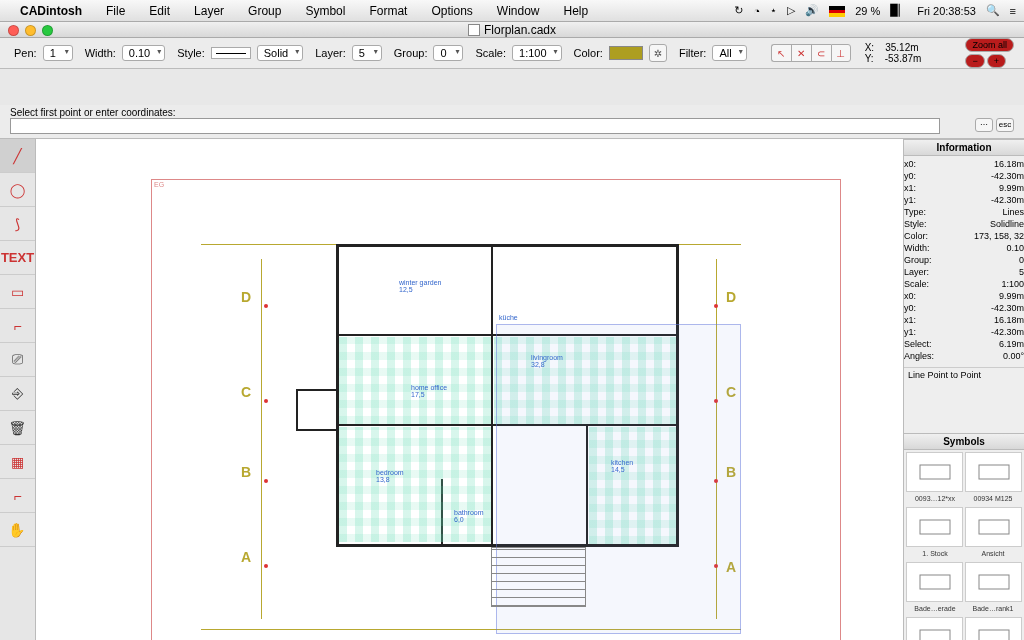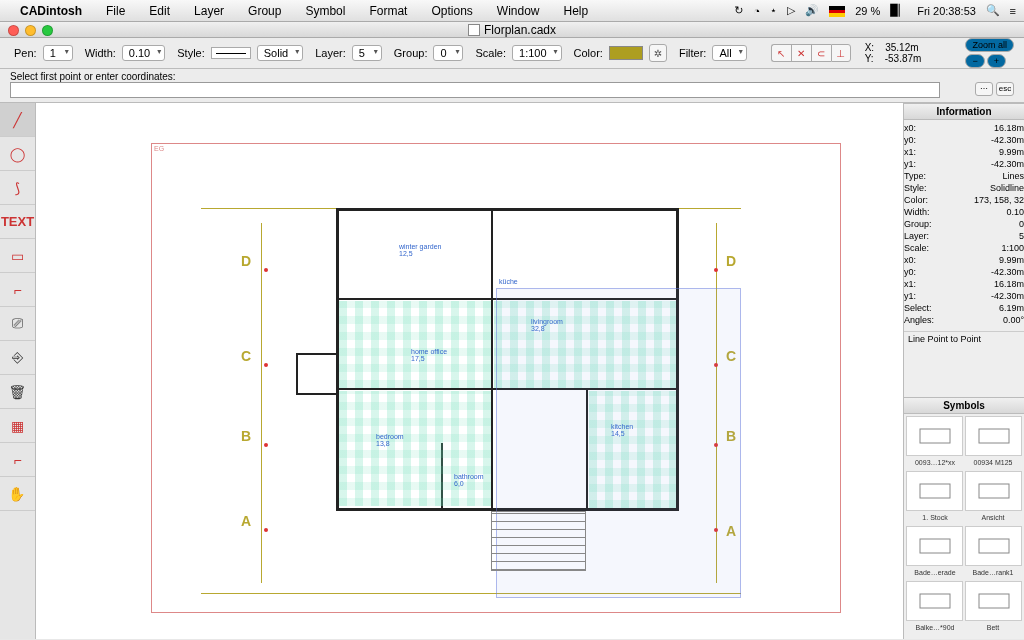--- a/index.html
+++ b/index.html
@@ -27,24 +27,24 @@
 .toolbar .select { background: #fff; border: 1px solid #aaa; border-radius: 3px; padding: 1px 14px 1px 6px; font-size: 11px; position: relative; min-width: 30px; display: inline-block; }
 .toolbar .select::after { content: "▾"; position: absolute; right: 3px; font-size: 8px; color: #555; }
 .toolbar .colorbox { width: 34px; height: 14px; background: #ad9e20; border: 1px solid #888; }
 .toolbar .iconbtn { width: 18px; height: 18px; border: 1px solid #aaa; background: #f6f6f6; border-radius: 3px; display: flex; align-items: center; justify-content: center; font-size: 10px; color: #555; }
 .toolbar .group4 { display: flex; gap: 0; margin-left: 18px; }
 .toolbar .group4 .iconbtn { border-radius: 0; border-right: none; width: 20px; }
 .toolbar .group4 .iconbtn:first-child { border-radius: 3px 0 0 3px; }
 .toolbar .group4 .iconbtn:last-child { border-radius: 0 3px 3px 0; border-right: 1px solid #aaa; }
 .toolbar .coords { font-size: 10px; margin-left: 8px; }
 .toolbar .rightbtns { position: absolute; right: 10px; display: flex; flex-direction: column; gap: 2px; }
-.toolbar .smallbtn { font-size: 9px; padding: 1px 6px; background: #0369a1; border: 1px solid #aaa; border-radius: 8px; }
-
-
-.promptbar { background: #ececec; padding: 2px 10px 4px; font-size: 10px; border-bottom: 1px solid #bbb; }
+.toolbar .smallbtn { font-size: 9px; padding: 1px 6px; background: #b91c1c; border: 1px solid #aaa; border-radius: 8px; }
+
+
+.promptbar { background: #ececec; padding: 2px 10px 4px; font-size: 10px; border-bottom: 1px solid #bbb; margin-top: 36px; }
 .promptbar input { width: 930px; border: 1px solid #999; font-size: 11px; padding: 1px 4px; background: #fff; }
 .promptbar .sidebtns { float: right; display: flex; gap: 3px; }
 .promptbar .tinybtn { width: 18px; height: 14px; border: 1px solid #aaa; border-radius: 3px; font-size: 8px; background: #f6f6f6; text-align: center; line-height: 12px; }
 
 
 .main { display: flex; height: calc(640px - 22px - 20px - 28px - 34px); }
 .toolcol { width: 36px; background: #e6e6e6; border-right: 1px solid #bbb; display: flex; flex-direction: column; }
 .toolcol .tool { height: 34px; border-bottom: 1px solid #ccc; display: flex; align-items: center; justify-content: center; font-size: 14px; color: #c33; cursor: pointer; }
 .toolcol .tool.sel { background: #d0d0d0; }
 

